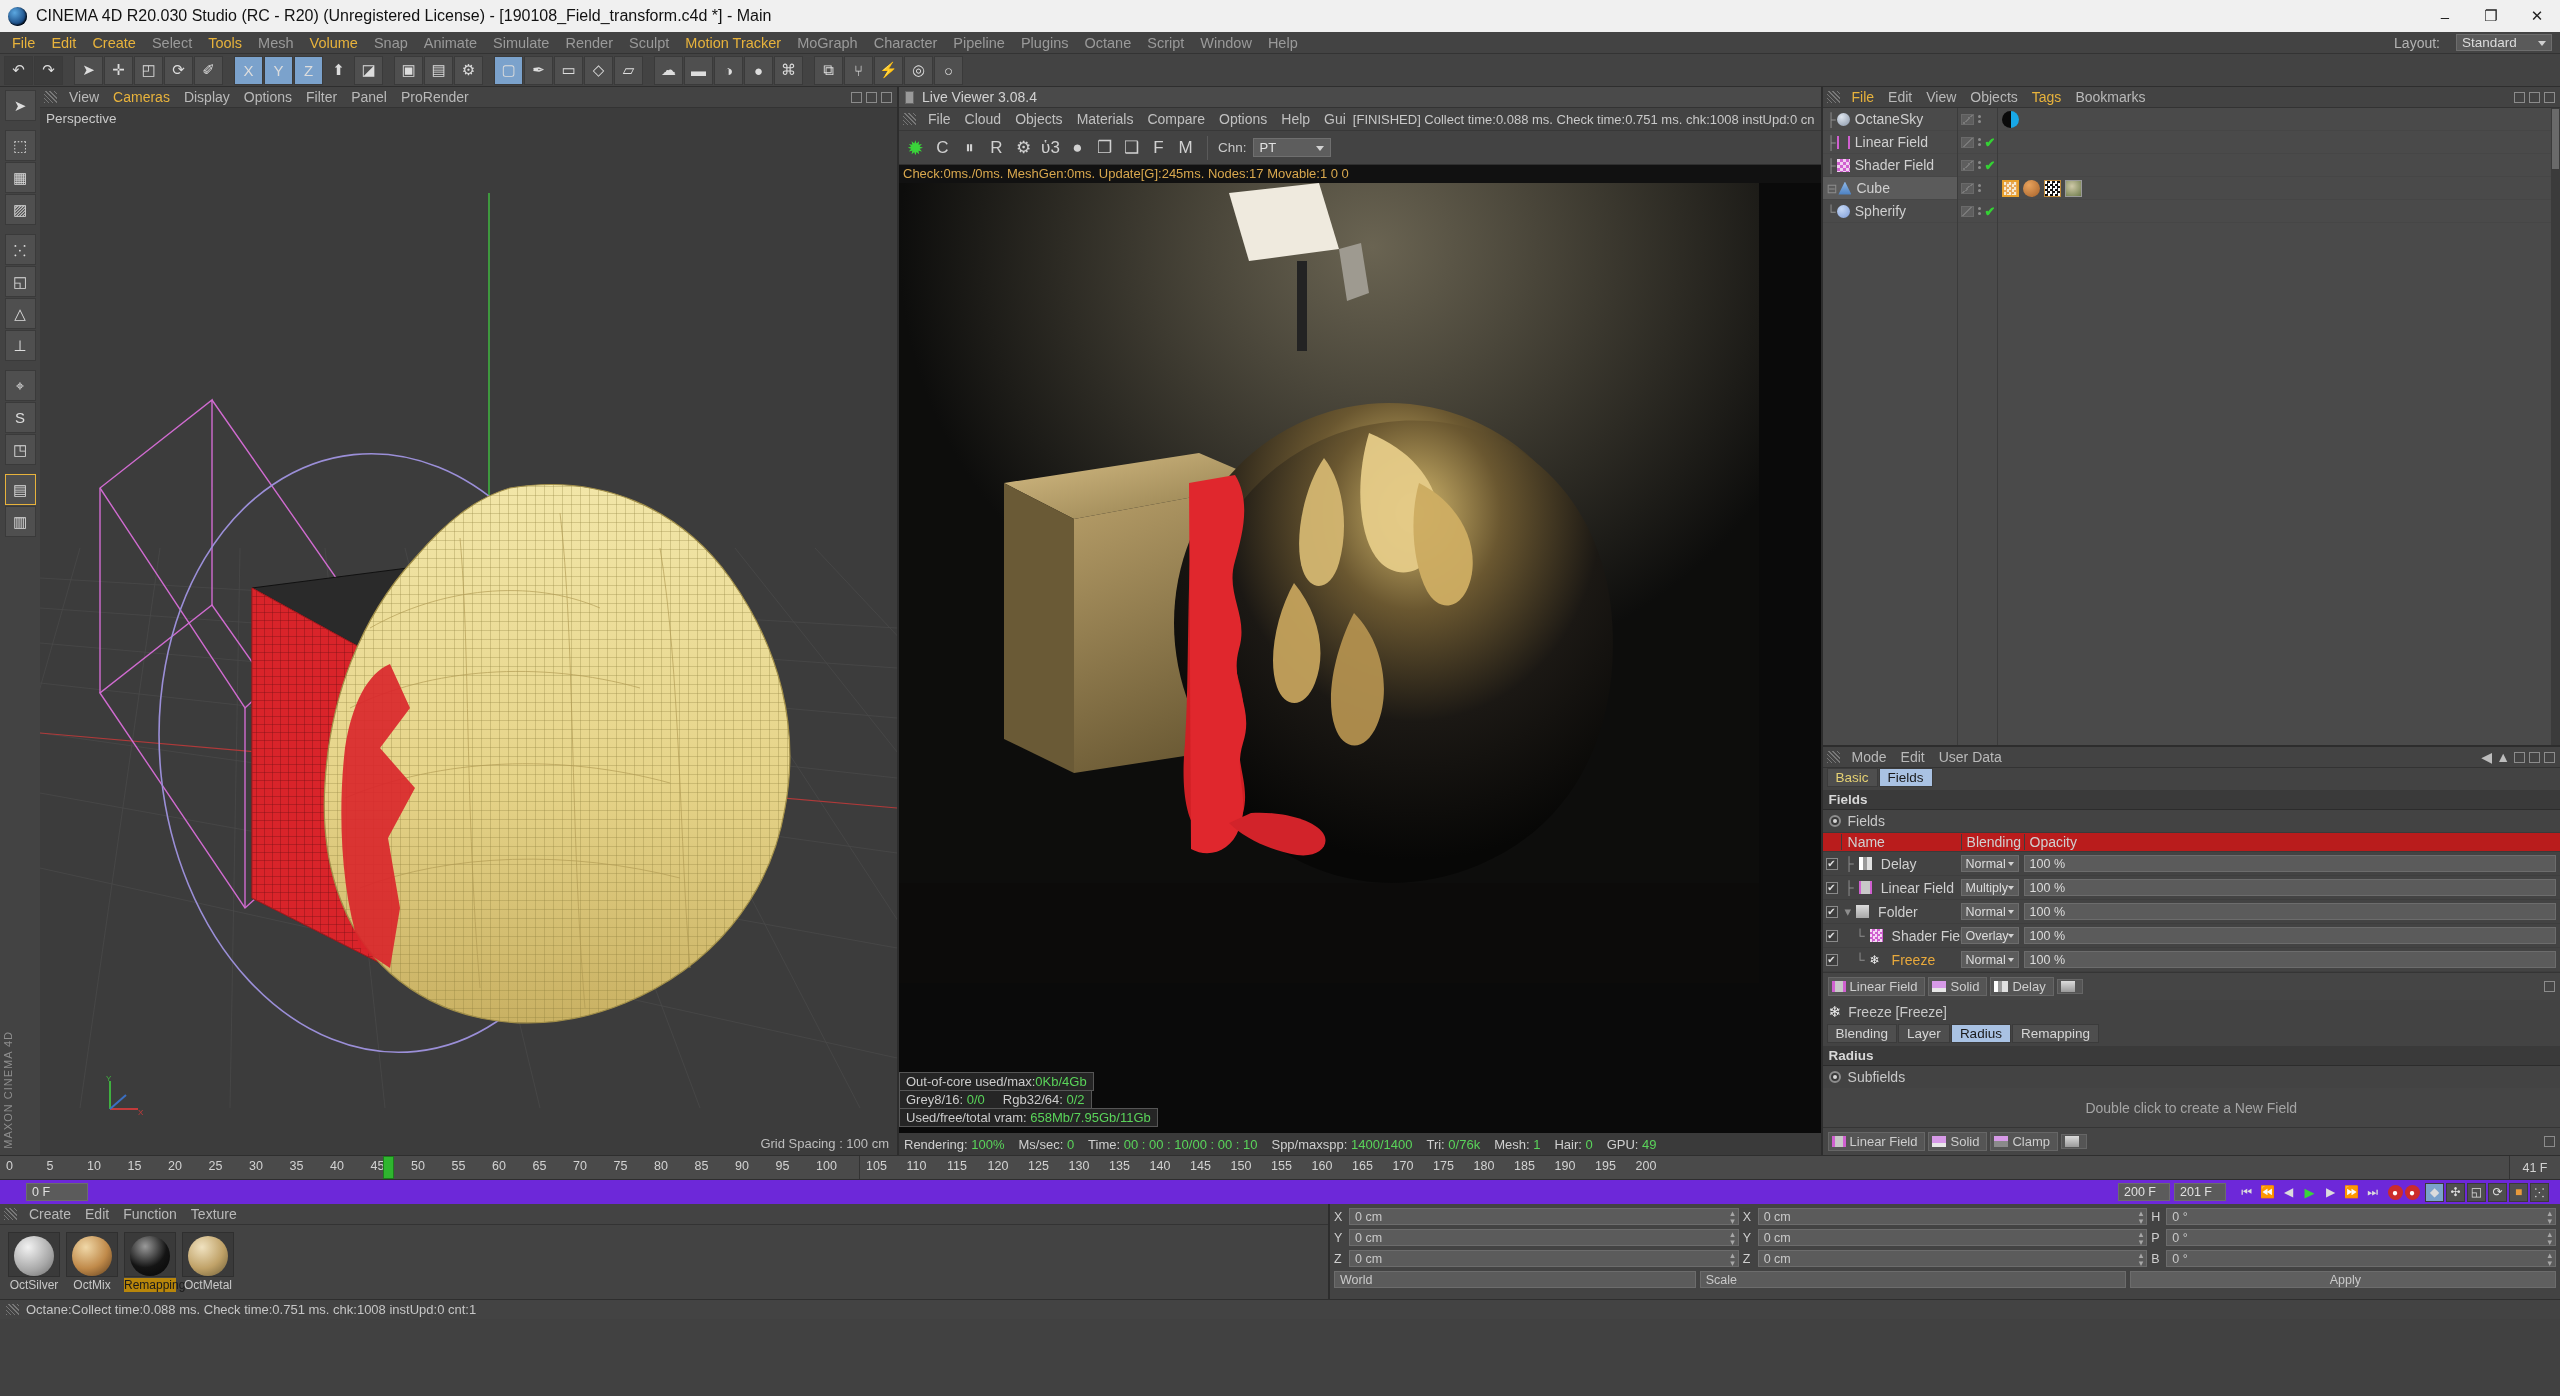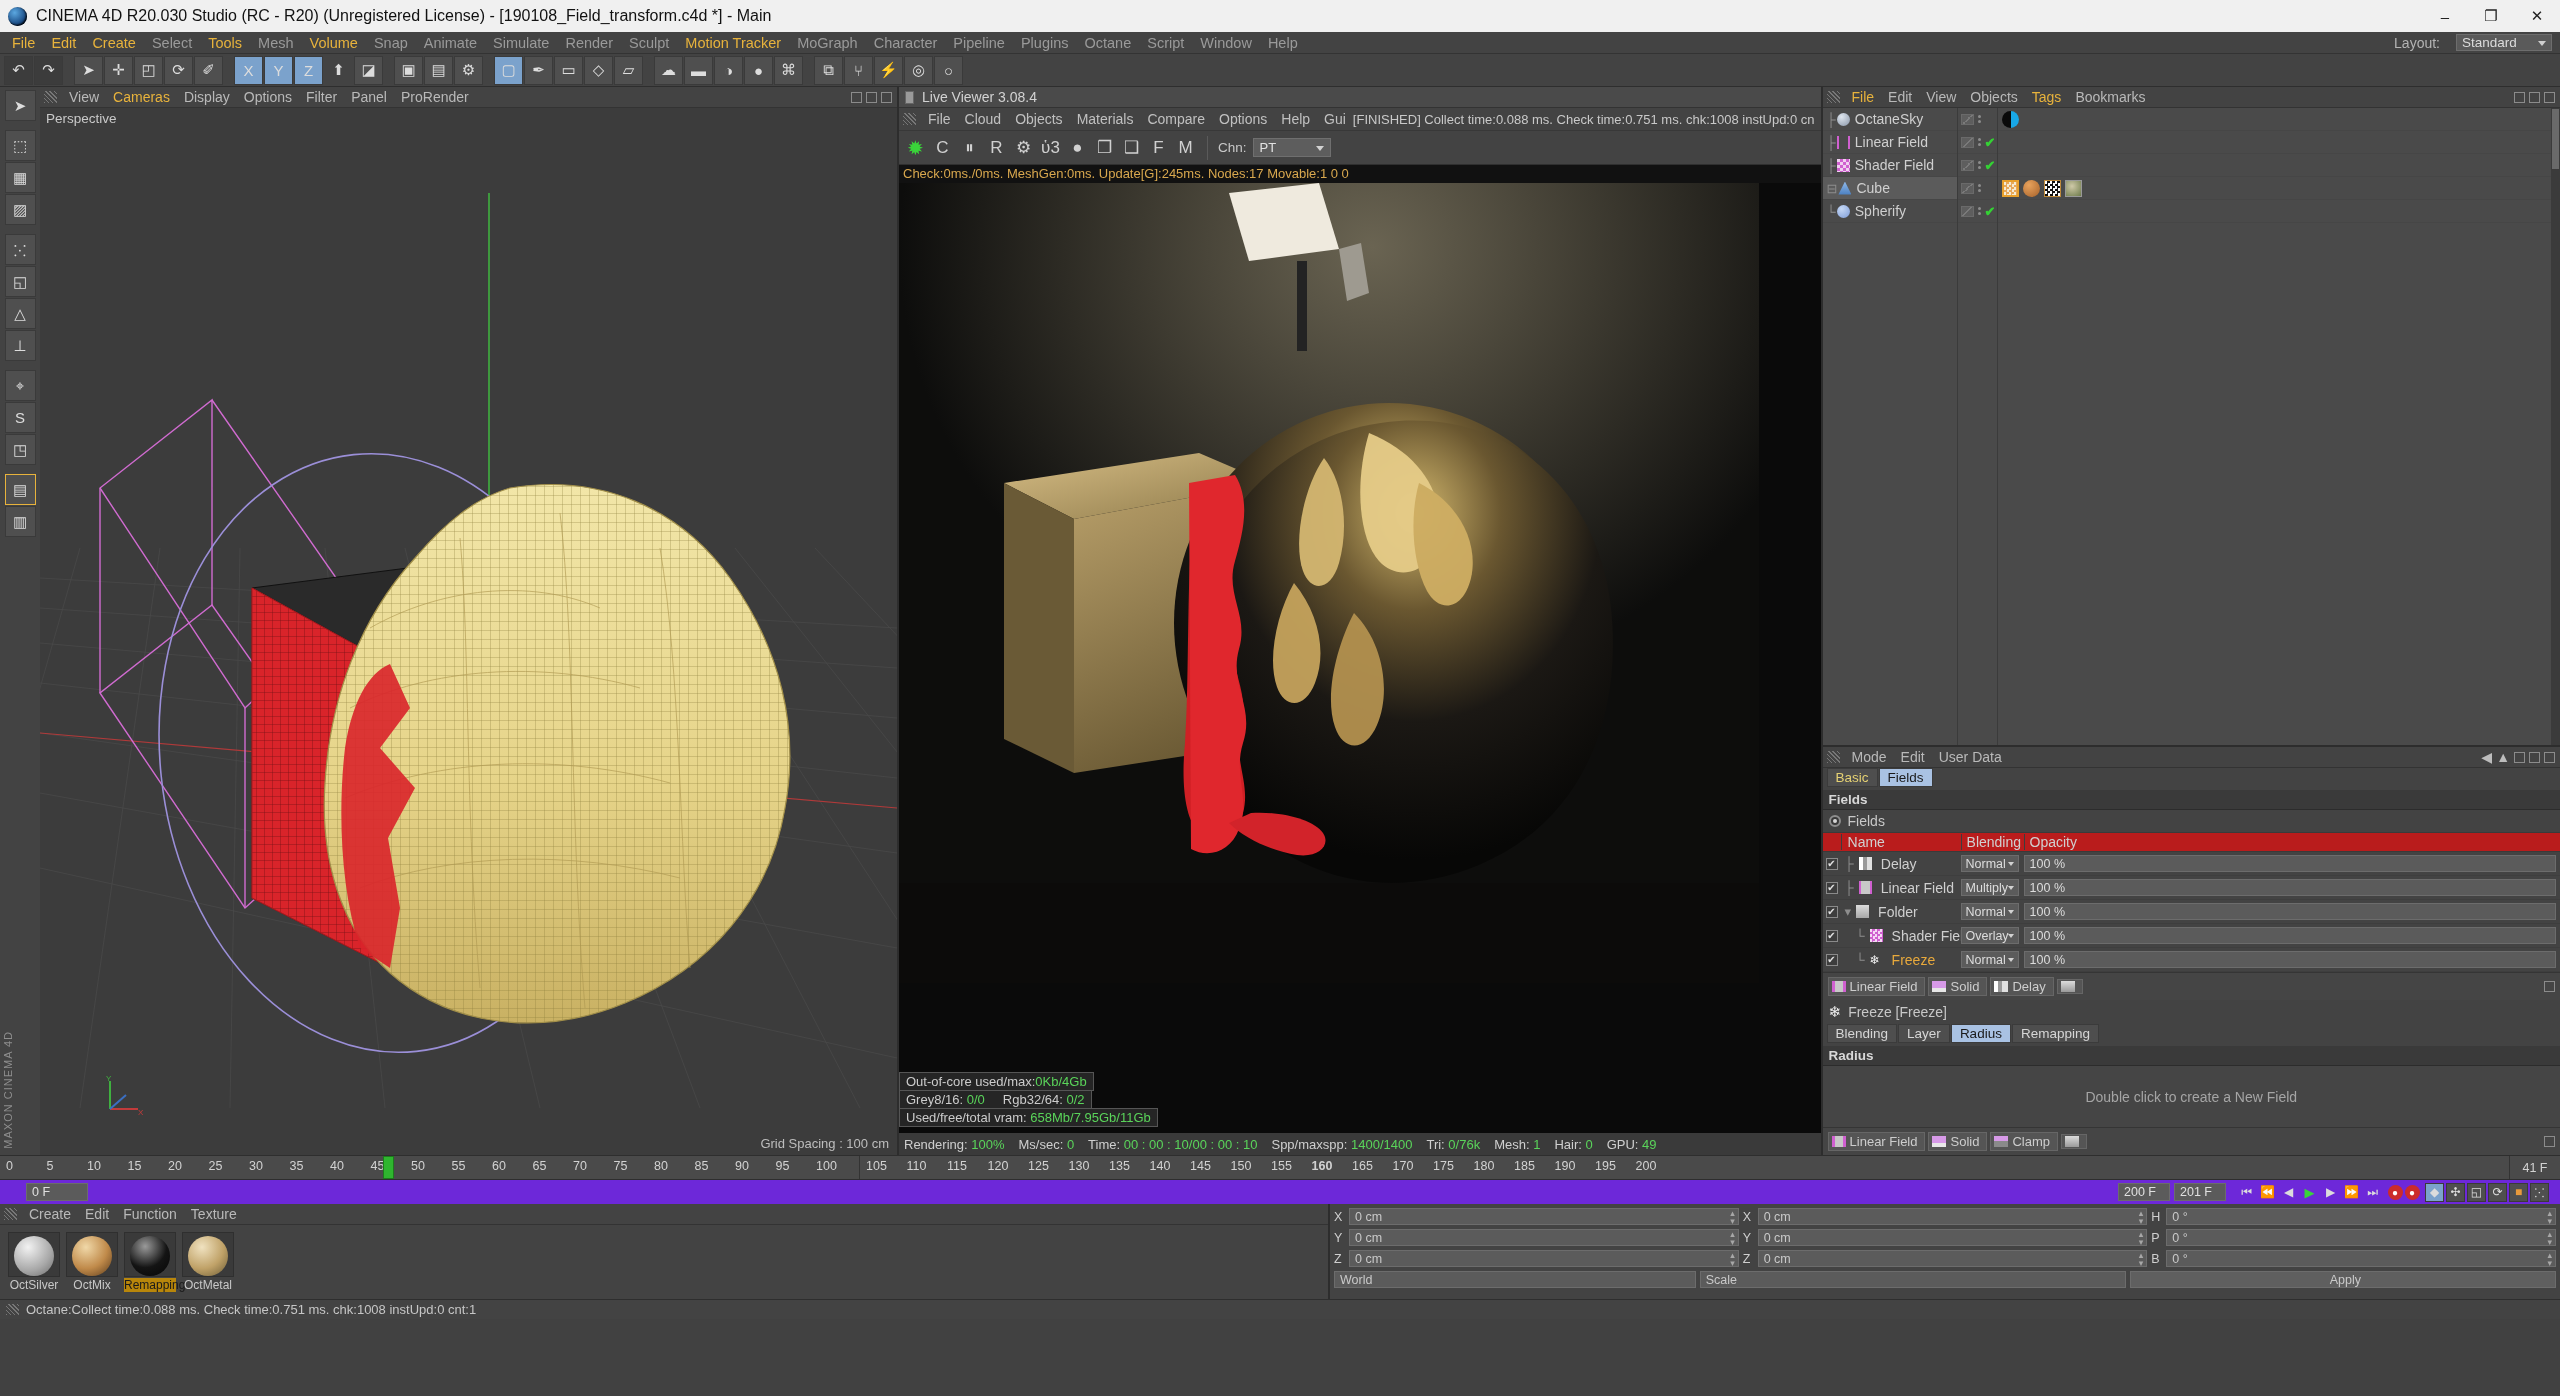--- a/index.html
+++ b/index.html
@@ -780,20 +780,24 @@
         <span style="color:#eee;font-size:15px;">❄</span>
         <span>Freeze [Freeze]</span>
       </div>
       <div class="tabstrip" id="freezetabs">
           <span class="tab ">Blending</span>
           <span class="tab ">Layer</span>
           <span class="tab active">Radius</span>
           <span class="tab ">Remapping</span>
         </div>
       <div class="secthead">Radius</div>
+      <div class="radioline">
+        <span class="radio on"></span>
+        <span>Subfields</span>
+      </div>
       <div class="newfield">Double click to create a New Field</div>
       <div class="chipsrow" id="chipsbottom">
           <span class="chip">
             <span class="sw" style="background: linear-gradient(90deg, rgb(208, 96, 208) 0px, rgb(208, 96, 208) 20%, rgb(200, 200, 200) 20%, rgb(200, 200, 200) 80%, rgb(208, 96, 208) 80%, rgb(208, 96, 208) 100%);"></span>
             <span>Linear Field</span>
           </span>
           <span class="chip">
             <span class="sw" style="background: linear-gradient(rgb(215, 154, 232) 0px, rgb(215, 154, 232) 65%, rgb(232, 232, 232) 65%, rgb(232, 232, 232) 100%);"></span>
             <span>Solid</span>
           </span>
@@ -841,21 +845,21 @@
       <span class="tick" style="left: 46.5px;">110</span>
       <span class="tick" style="left: 87px;">115</span>
       <span class="tick" style="left: 127.5px;">120</span>
       <span class="tick" style="left: 168px;">125</span>
       <span class="tick" style="left: 208.5px;">130</span>
       <span class="tick" style="left: 249px;">135</span>
       <span class="tick" style="left: 289.5px;">140</span>
       <span class="tick" style="left: 330px;">145</span>
       <span class="tick" style="left: 370.5px;">150</span>
       <span class="tick" style="left: 411px;">155</span>
-      <span class="tick" style="left: 451.5px; font-weight: bold;">160</span>
+      <span class="tick" style="left: 451.5px;">160</span>
       <span class="tick" style="left: 492px;">165</span>
       <span class="tick" style="left: 532.5px;">170</span>
       <span class="tick" style="left: 573px;">175</span>
       <span class="tick" style="left: 613.5px;">180</span>
       <span class="tick" style="left: 654px;">185</span>
       <span class="tick" style="left: 694.5px;">190</span>
       <span class="tick" style="left: 735px;">195</span>
       <span class="tick" style="left: 775.5px;">200</span>
     </div>
   <div id="tlendbox">41 F</div>

